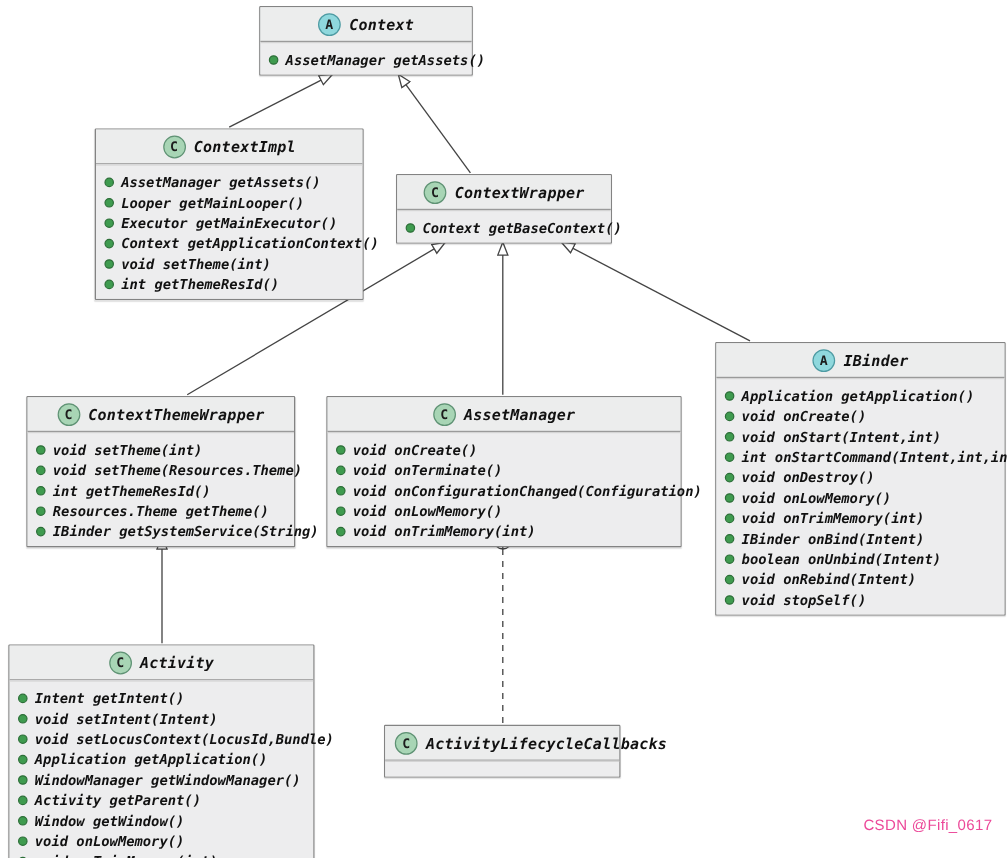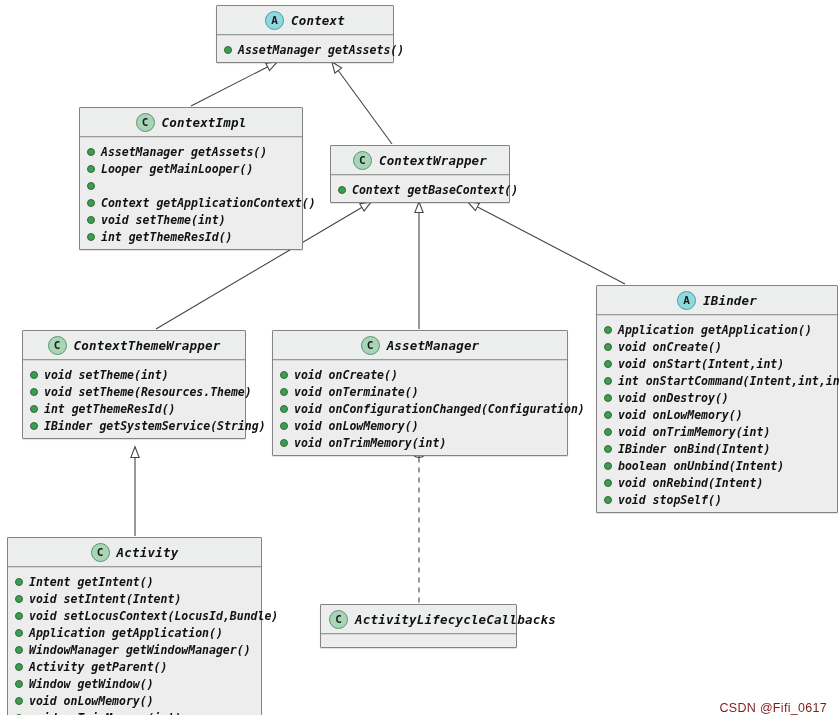--- a/index.html
+++ b/index.html
@@ -77,24 +77,24 @@
   #box-contextimpl      {left:79px;  top:107px; width:224px;}
   #box-contextwrapper   {left:330px; top:145px; width:180px;}
   #box-contextthemewrap {left:22px;  top:330px; width:224px;}
   #box-application      {left:272px; top:330px; width:296px;}
   #box-service          {left:596px; top:285px; width:242px;}
   #box-activity         {left:7px;   top:537px; width:255px;}
   #box-alc              {left:320px; top:604px; width:197px;}
 
   .watermark{
     position:absolute;
-    right:12px;bottom:0;
+    right:12px;bottom:20px;
     font-family:"Liberation Sans","DejaVu Sans",sans-serif;
     font-size:12.5px;
-    color:#7f1d1d;
+    color:#ec4899;
     letter-spacing:.3px;
     z-index:9;
     user-select:none;
   }
 </style>
 </head>
 <body>
 
 <div id="canvas">
 
@@ -159,20 +159,21 @@
       <div class="member">
         <span class="dot"></span>
         <span class="member-text">AssetManager getAssets()</span>
       </div>
       <div class="member">
         <span class="dot"></span>
         <span class="member-text">Looper getMainLooper()</span>
       </div>
       <div class="member">
         <span class="dot"></span>
+        <span class="member-text">Executor getMainExecutor()</span>
       </div>
       <div class="member">
         <span class="dot"></span>
         <span class="member-text">Context getApplicationContext()</span>
       </div>
       <div class="member">
         <span class="dot"></span>
         <span class="member-text">void setTheme(int)</span>
       </div>
       <div class="member">
@@ -205,20 +206,24 @@
         <span class="dot"></span>
         <span class="member-text">void setTheme(int)</span>
       </div>
       <div class="member">
         <span class="dot"></span>
         <span class="member-text">void setTheme(Resources.Theme)</span>
       </div>
       <div class="member">
         <span class="dot"></span>
         <span class="member-text">int getThemeResId()</span>
+      </div>
+      <div class="member">
+        <span class="dot"></span>
+        <span class="member-text">Resources.Theme getTheme()</span>
       </div>
       <div class="member">
         <span class="dot"></span>
         <span class="member-text">IBinder getSystemService(String)</span>
       </div>
     </div>
   </div>
 
   <div class="uml-class" id="box-application">
     <div class="uml-header">

